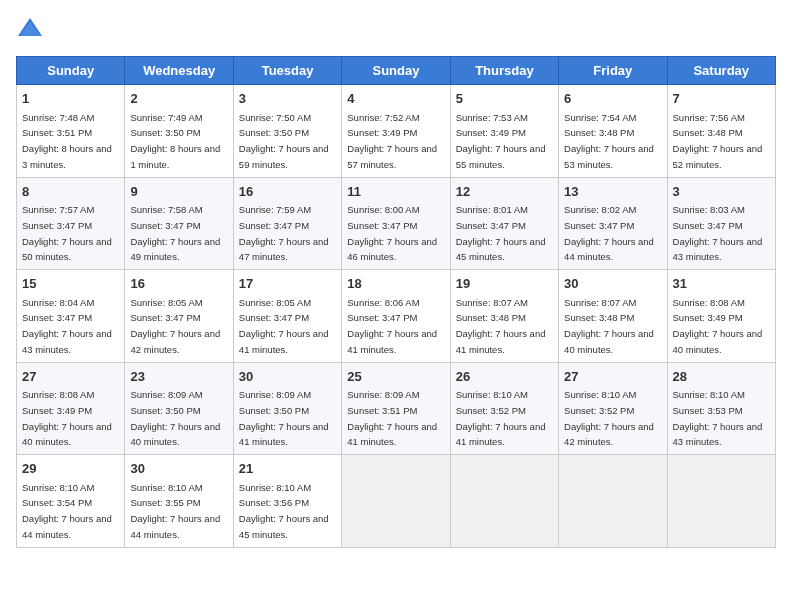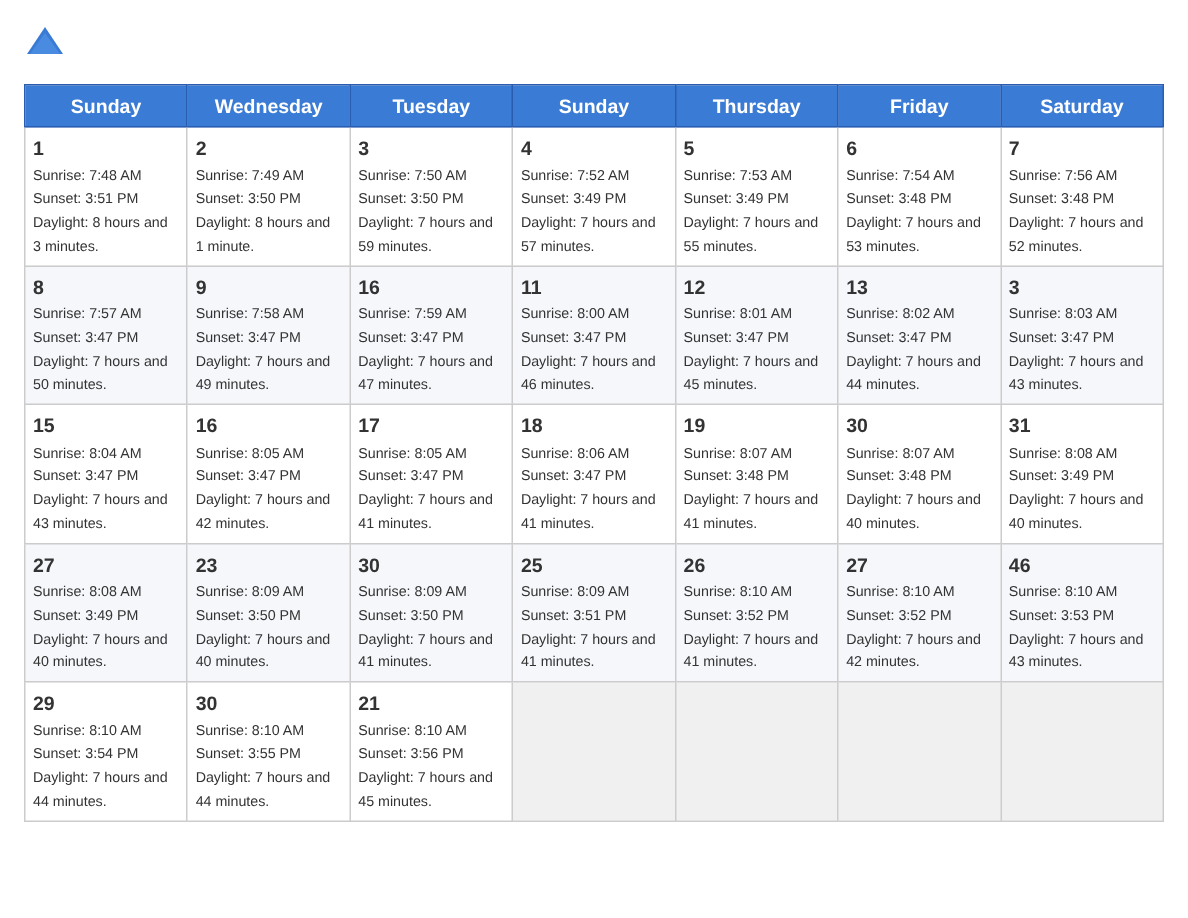--- a/index.html
+++ b/index.html
@@ -148,21 +148,21 @@
         <td><span class="day-num">30</span><span class="day-info">Sunrise: 8:07 AM<br>Sunset: 3:48 PM<br>Daylight: 7 hours and 40 minutes.</span></td>
         <td><span class="day-num">31</span><span class="day-info">Sunrise: 8:08 AM<br>Sunset: 3:49 PM<br>Daylight: 7 hours and 40 minutes.</span></td>
       </tr>
       <tr>
         <td><span class="day-num">27</span><span class="day-info">Sunrise: 8:08 AM<br>Sunset: 3:49 PM<br>Daylight: 7 hours and 40 minutes.</span></td>
         <td><span class="day-num">23</span><span class="day-info">Sunrise: 8:09 AM<br>Sunset: 3:50 PM<br>Daylight: 7 hours and 40 minutes.</span></td>
         <td><span class="day-num">30</span><span class="day-info">Sunrise: 8:09 AM<br>Sunset: 3:50 PM<br>Daylight: 7 hours and 41 minutes.</span></td>
         <td><span class="day-num">25</span><span class="day-info">Sunrise: 8:09 AM<br>Sunset: 3:51 PM<br>Daylight: 7 hours and 41 minutes.</span></td>
         <td><span class="day-num">26</span><span class="day-info">Sunrise: 8:10 AM<br>Sunset: 3:52 PM<br>Daylight: 7 hours and 41 minutes.</span></td>
         <td><span class="day-num">27</span><span class="day-info">Sunrise: 8:10 AM<br>Sunset: 3:52 PM<br>Daylight: 7 hours and 42 minutes.</span></td>
-        <td><span class="day-num">46</span><span class="day-info">Sunrise: 8:10 AM<br>Sunset: 3:53 PM<br>Daylight: 7 hours and 43 minutes.</span></td>
+        <td><span class="day-num">28</span><span class="day-info">Sunrise: 8:10 AM<br>Sunset: 3:53 PM<br>Daylight: 7 hours and 43 minutes.</span></td>
       </tr>
       <tr>
         <td><span class="day-num">29</span><span class="day-info">Sunrise: 8:10 AM<br>Sunset: 3:54 PM<br>Daylight: 7 hours and 44 minutes.</span></td>
         <td><span class="day-num">30</span><span class="day-info">Sunrise: 8:10 AM<br>Sunset: 3:55 PM<br>Daylight: 7 hours and 44 minutes.</span></td>
         <td><span class="day-num">21</span><span class="day-info">Sunrise: 8:10 AM<br>Sunset: 3:56 PM<br>Daylight: 7 hours and 45 minutes.</span></td>
         <td class="empty-cell"></td>
         <td class="empty-cell"></td>
         <td class="empty-cell"></td>
         <td class="empty-cell"></td>
       </tr>

